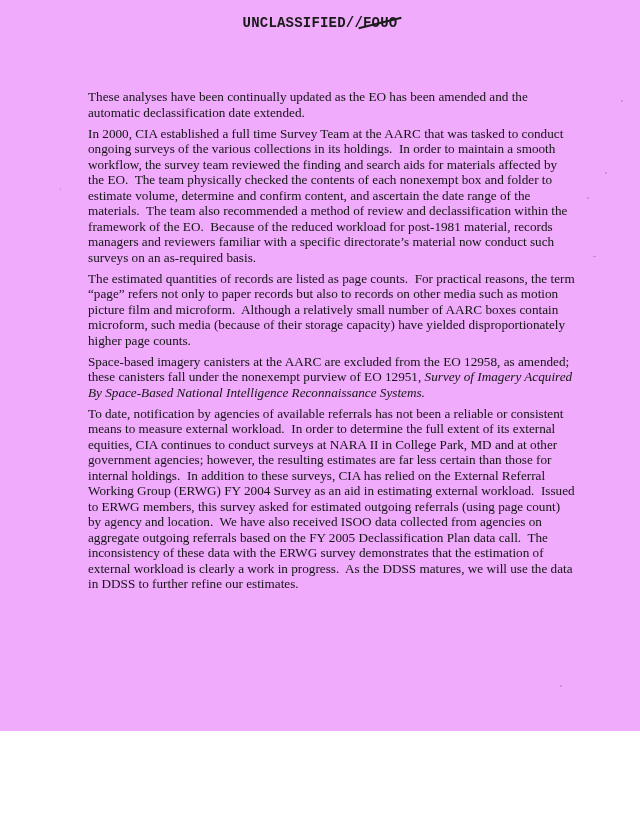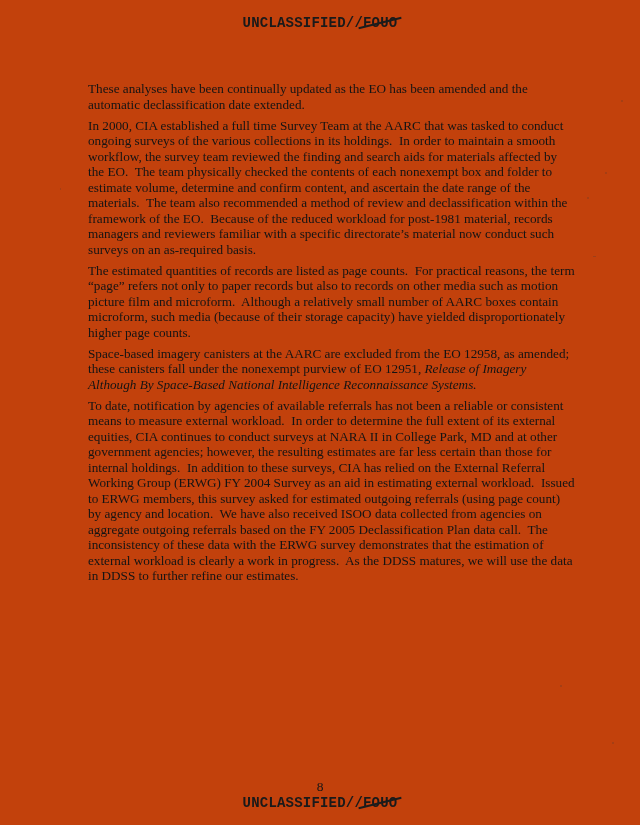--- a/index.html
+++ b/index.html
@@ -3,22 +3,22 @@
 <meta charset="utf-8">
 <style>
   html, body {
     margin: 0;
     padding: 0;
     background: #ffffff;
   }
   .page {
     position: relative;
     width: 640px;
-    height: 825px;
-    background: #c2410c;
+    height: 731px;
+    background: #f0abfc;
     overflow: hidden;
     font-family: "Liberation Serif", serif;
     color: #141414;
   }
   .classification {
     position: absolute;
     left: 0;
     right: 0;
     text-align: center;
     font-family: "Liberation Mono", monospace;
@@ -40,21 +40,21 @@
     left: -14%;
     width: 128%;
     top: 44%;
     height: 0;
     border-top: 2px solid #1c1c1c;
     transform: rotate(-14deg);
   }
   .content {
     position: absolute;
     left: 88px;
-    top: 81px;
+    top: 89px;
     width: 488px;
     font-size: 13.2px;
     line-height: 15.5px;
     text-align: left;
   }
   .content p {
     margin: 0 0 5.5px 0;
     white-space: pre-wrap;
   }
   .content em { font-style: italic; }
@@ -87,21 +87,21 @@
 <body>
 
 <div class="page">
 
   <div class="classification classification-header"><span>UNCLASSIFIED//</span><span class="struck">FOUO</span></div>
 
   <div class="content">
     <p><span>These analyses have been continually updated as the EO has been amended and the automatic declassification date extended.</span></p>
     <p><span>In 2000, CIA established a full time Survey Team at the AARC that was tasked to conduct ongoing surveys of the various collections in its holdings.  In order to maintain a smooth workflow, the survey team reviewed the finding and search aids for materials affected by the EO.  The team physically checked the contents of each nonexempt box and folder to estimate volume, determine and confirm content, and ascertain the date range of the materials.  The team also recommended a method of review and declassification within the framework of the EO.  Because of the reduced workload for post-1981 material, records managers and reviewers familiar with a specific directorate’s material now conduct such surveys on an as-required basis.</span></p>
     <p><span>The estimated quantities of records are listed as page counts.  For practical reasons, the term “page” refers not only to paper records but also to records on other media such as motion picture film and microform.  Although a relatively small number of AARC boxes contain microform, such media (because of their storage capacity) have yielded disproportionately higher page counts.</span></p>
-    <p><span>Space-based imagery canisters at the AARC are excluded from the EO 12958, as amended; these canisters fall under the nonexempt purview of EO 12951, </span><em>Release of Imagery Although By Space-Based National Intelligence Reconnaissance Systems.</em></p>
+    <p><span>Space-based imagery canisters at the AARC are excluded from the EO 12958, as amended; these canisters fall under the nonexempt purview of EO 12951, </span><em>Survey of Imagery Acquired By Space-Based National Intelligence Reconnaissance Systems.</em></p>
     <p><span>To date, notification by agencies of available referrals has not been a reliable or consistent means to measure external workload.  In order to determine the full extent of its external equities, CIA continues to conduct surveys at NARA II in College Park, MD and at other government agencies; however, the resulting estimates are far less certain than those for internal holdings.  In addition to these surveys, CIA has relied on the External Referral Working Group (ERWG) FY 2004 Survey as an aid in estimating external workload.  Issued to ERWG members, this survey asked for estimated outgoing referrals (using page count) by agency and location.  We have also received ISOO data collected from agencies on aggregate outgoing referrals based on the FY 2005 Declassification Plan data call.  The inconsistency of these data with the ERWG survey demonstrates that the estimation of external workload is clearly a work in progress.  As the DDSS matures, we will use the data in DDSS to further refine our estimates.</span></p>
   </div>
 
   <div class="page-number">8</div>
 
   <div class="classification classification-footer"><span>UNCLASSIFIED//</span><span class="struck">FOUO</span></div>
 
   <div class="speck s1"></div>
   <div class="speck s2"></div>
   <div class="speck s3"></div>

